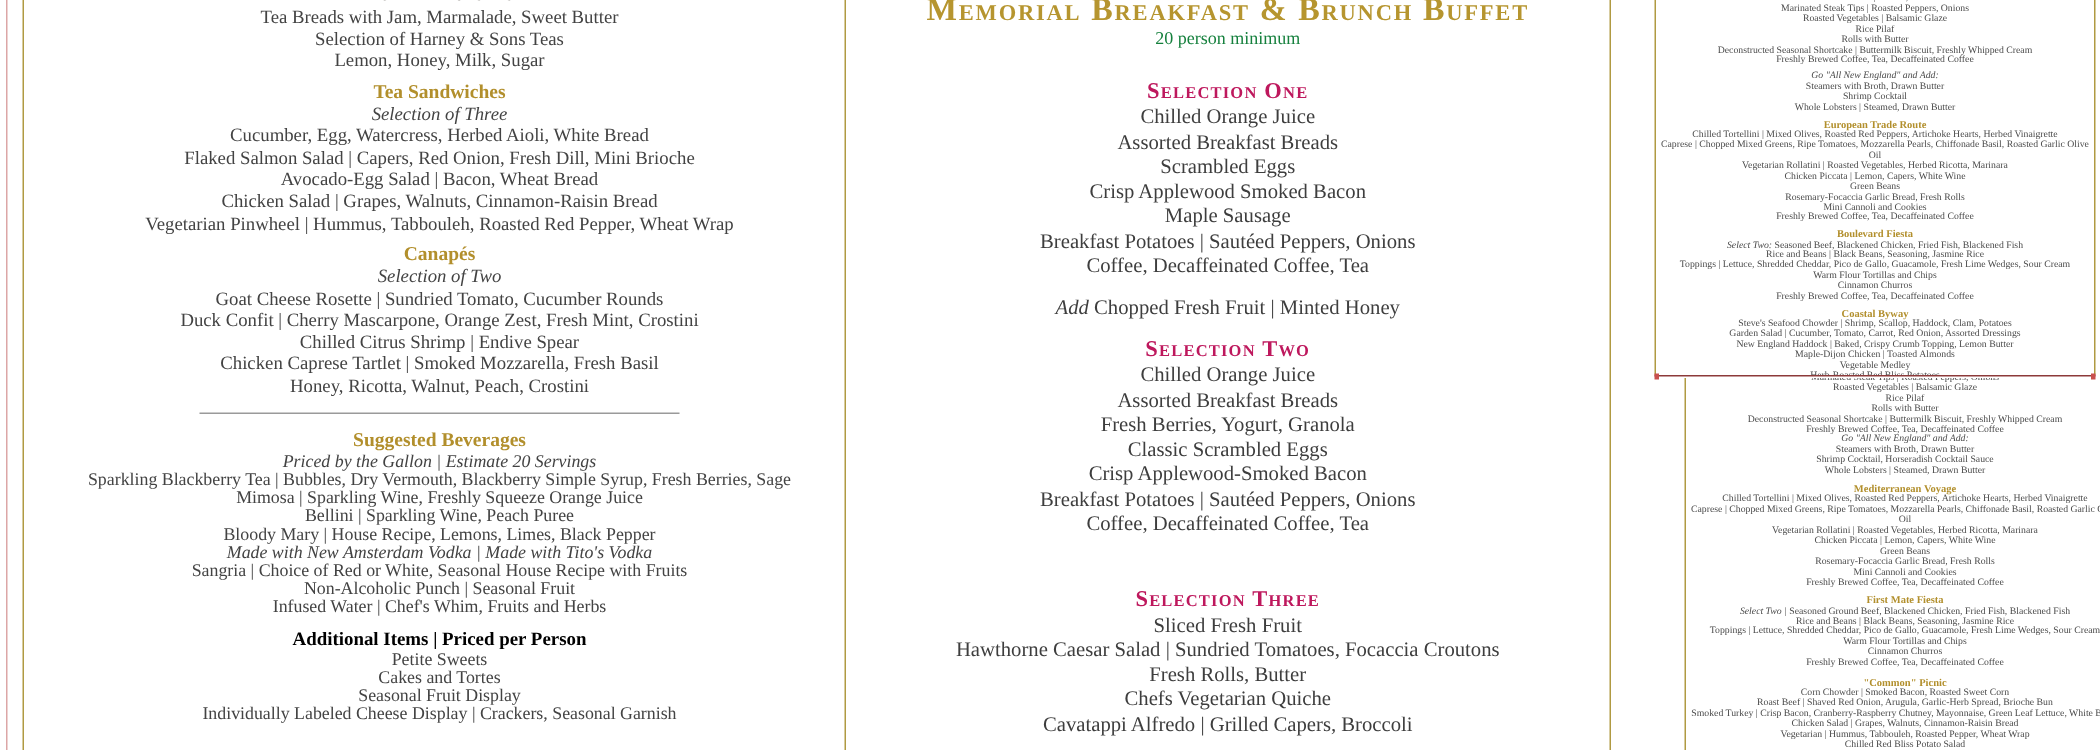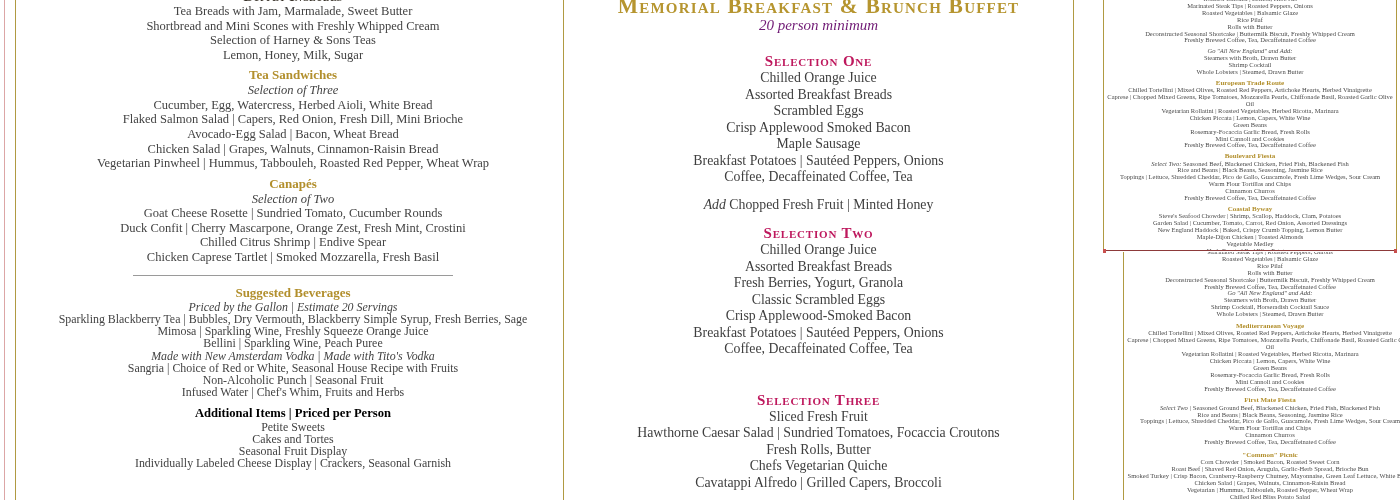--- a/index.html
+++ b/index.html
@@ -26,62 +26,63 @@
 
   
   .b-t{}
   .b-t2{font-size:11.9px;line-height:12.2px;}
   .b-i{font-style:italic;}
   .b-i2{font-style:italic;font-size:11.9px;line-height:12.2px;}
   .b-gh{color:#b28f2c;font-weight:700;}
   .b-gh2{color:#000000;font-weight:700;font-size:12.6px;line-height:13.2px;}
   .b-sc{font-variant:small-caps;font-weight:700;letter-spacing:.8px;color:#be185d;font-size:15px;line-height:17px;}
   .b-h1{font-variant:small-caps;font-weight:600;letter-spacing:1.2px;color:#b6952f;font-size:21.5px;line-height:23px;}
-  .b-h2{font-style:italic;color:#701a75;font-size:15px;line-height:15px;}
+  .b-h2{color:#15803d;font-size:12px;line-height:15px;}
   .b-dv{height:1.5px;background:#9a9a9a;width:320px;margin:0 auto;}
   .b-gap{}
   .it{font-style:italic;}
   .panel-rt .b-gh,.panel-rb .b-gh{font-size:7px;line-height:7.2px;}
   .panel-left .b-gh{font-size:13px;line-height:14.8px;}
   .panel-left .b-buffet{font-variant:small-caps;font-weight:700;color:#3a342b;font-size:14px;line-height:15px;}
 </style>
 </head>
 <body>
 
 <div class="edge-line" style="left:4px"></div>
 
 <div class="panel panel-left">
     <div class="b-buffet" style="margin-top: -11px;">Buffet Includes</div>
     <div class="b-t">Tea Breads with Jam, Marmalade, Sweet Butter</div>
-    <div class="b-t">Shortbread and Mini Scones with Freshly Whipped Cream</div>
     <div class="b-t">Selection of Harney &amp; Sons Teas</div>
     <div class="b-t">Lemon, Honey, Milk, Sugar</div>
     <div class="b-gap" style="height: 6px;"></div>
     <div class="b-gh">Tea Sandwiches</div>
     <div class="b-i">Selection of Three</div>
     <div class="b-t">Cucumber, Egg, Watercress, Herbed Aioli, White Bread</div>
     <div class="b-t">Flaked Salmon Salad | Capers, Red Onion, Fresh Dill, Mini Brioche</div>
     <div class="b-t">Avocado-Egg Salad | Bacon, Wheat Bread</div>
     <div class="b-t">Chicken Salad | Grapes, Walnuts, Cinnamon-Raisin Bread</div>
     <div class="b-t">Vegetarian Pinwheel | Hummus, Tabbouleh, Roasted Red Pepper, Wheat Wrap</div>
     <div class="b-gap" style="height: 6px;"></div>
     <div class="b-gh">Canapés</div>
     <div class="b-i">Selection of Two</div>
     <div class="b-t">Goat Cheese Rosette | Sundried Tomato, Cucumber Rounds</div>
     <div class="b-t">Duck Confit | Cherry Mascarpone, Orange Zest, Fresh Mint, Crostini</div>
     <div class="b-t">Chilled Citrus Shrimp | Endive Spear</div>
     <div class="b-t">Chicken Caprese Tartlet | Smoked Mozzarella, Fresh Basil</div>
+    <div class="b-t">Honey, Ricotta, Walnut, Peach, Crostini</div>
     <div class="b-gap" style="height: 10px;"></div>
     <div class="b-dv"></div>
     <div class="b-gap" style="height: 10px;"></div>
     <div class="b-gh">Suggested Beverages</div>
     <div class="b-i2">Priced by the Gallon | Estimate 20 Servings</div>
     <div class="b-t2">Sparkling Blackberry Tea | Bubbles, Dry Vermouth, Blackberry Simple Syrup, Fresh Berries, Sage</div>
     <div class="b-t2">Mimosa | Sparkling Wine, Freshly Squeeze Orange Juice</div>
     <div class="b-t2">Bellini | Sparkling Wine, Peach Puree</div>
+    <div class="b-t2">Bloody Mary | House Recipe, Lemons, Limes, Black Pepper</div>
     <div class="b-i2">Made with New Amsterdam Vodka  |  Made with Tito's Vodka</div>
     <div class="b-t2">Sangria | Choice of Red or White, Seasonal House Recipe with Fruits</div>
     <div class="b-t2">Non-Alcoholic Punch | Seasonal Fruit</div>
     <div class="b-t2">Infused Water | Chef's Whim, Fruits and Herbs</div>
     <div class="b-gap" style="height: 9px;"></div>
     <div class="b-gh2">Additional Items | Priced per Person</div>
     <div class="b-t2">Petite Sweets</div>
     <div class="b-t2">Cakes and Tortes</div>
     <div class="b-t2">Seasonal Fruit Display</div>
     <div class="b-t2">Individually Labeled Cheese Display | Crackers, Seasonal Garnish</div>

